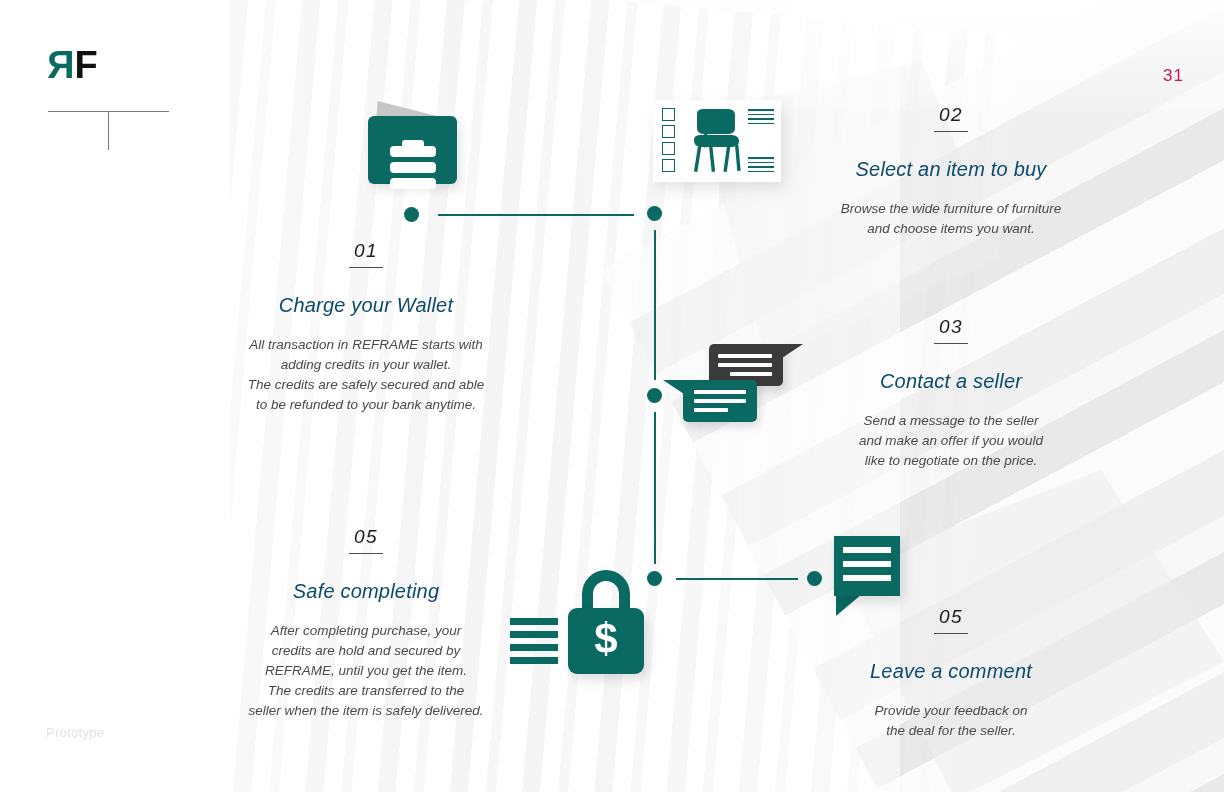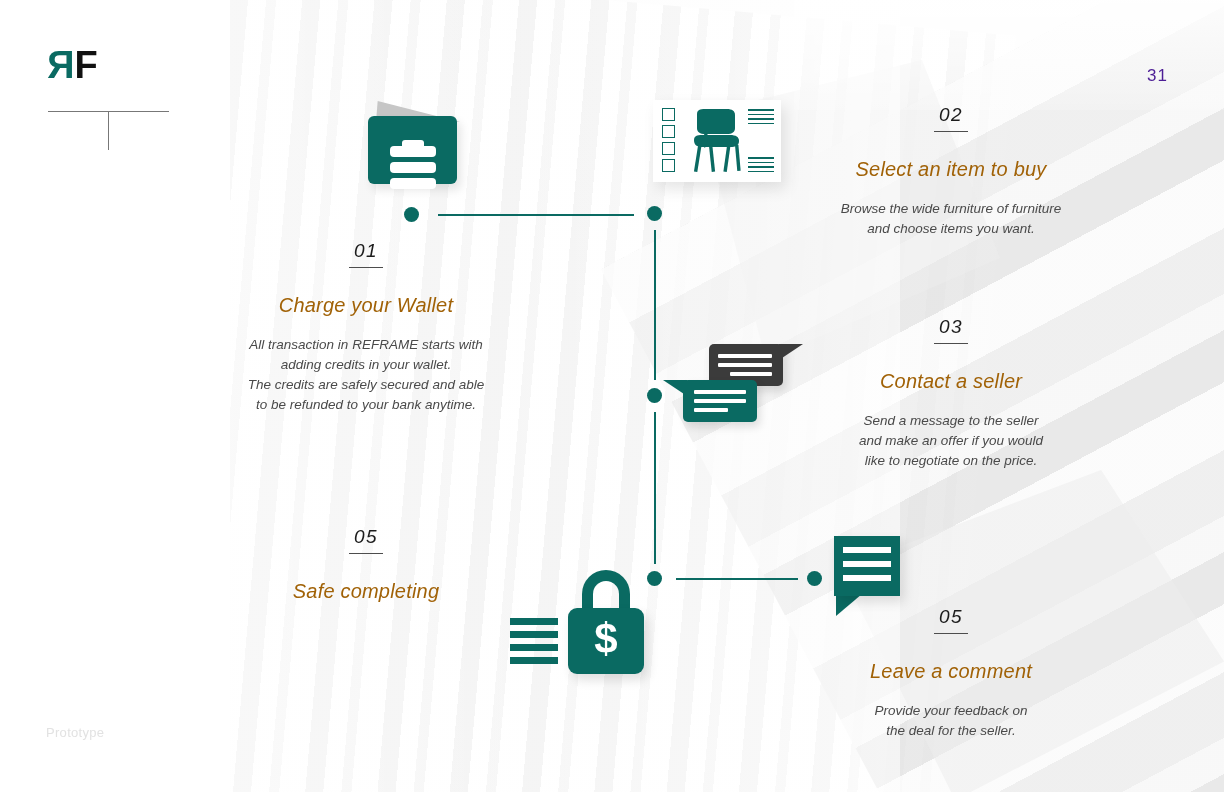--- a/index.html
+++ b/index.html
@@ -120,23 +120,23 @@
     left: 0; top: 188px;
     width: 218px;
     text-align: center;
     font-size: 21px;
     color: #1a1a1a;
     letter-spacing: .2px;
   }
 
   .page-number {
     position: absolute;
-    right: 56px; top: 66px;
+    right: 40px; top: 66px;
     font-size: 17px;
-    color: #4c1d95;
+    color: #be185d;
     letter-spacing: 1px;
   }
 
   .watermark {
     position: absolute;
     left: 46px; top: 725px;
     font-size: 13px;
     color: #e2e2e2;
     letter-spacing: .3px;
   }
@@ -152,21 +152,21 @@
     color: #1c1c1c;
     letter-spacing: 1.5px;
     padding-bottom: 5px;
     display: inline-block;
     border-bottom: 1.5px solid #4d4d4d;
     min-width: 34px;
   }
   .step .title {
     margin-top: 26px;
     font-size: 20px;
-    color: #a16207;
+    color: #0c4a6e;
     letter-spacing: .2px;
     white-space: nowrap;
   }
   .step .desc {
     margin-top: 18px;
     font-size: 13.5px;
     line-height: 20px;
     color: #4a4a4a;
     white-space: pre-line;
   }
@@ -483,20 +483,25 @@
     <div class="num">03</div>
     <div class="title">Contact a seller</div>
     <div class="desc">Send a message to the seller
 and make an offer if you would
 like to negotiate on the price.</div>
   </div>
 
   <div class="step s4">
     <div class="num">05</div>
     <div class="title">Safe completing</div>
+    <div class="desc">After completing purchase, your
+credits are hold and secured by
+REFRAME, until you get the item.
+The credits are transferred to the
+seller when the item is safely delivered.</div>
   </div>
 
   <div class="step s5">
     <div class="num">05</div>
     <div class="title">Leave a comment</div>
     <div class="desc">Provide your feedback on
 the deal for the seller.</div>
   </div>
 
 </div>

